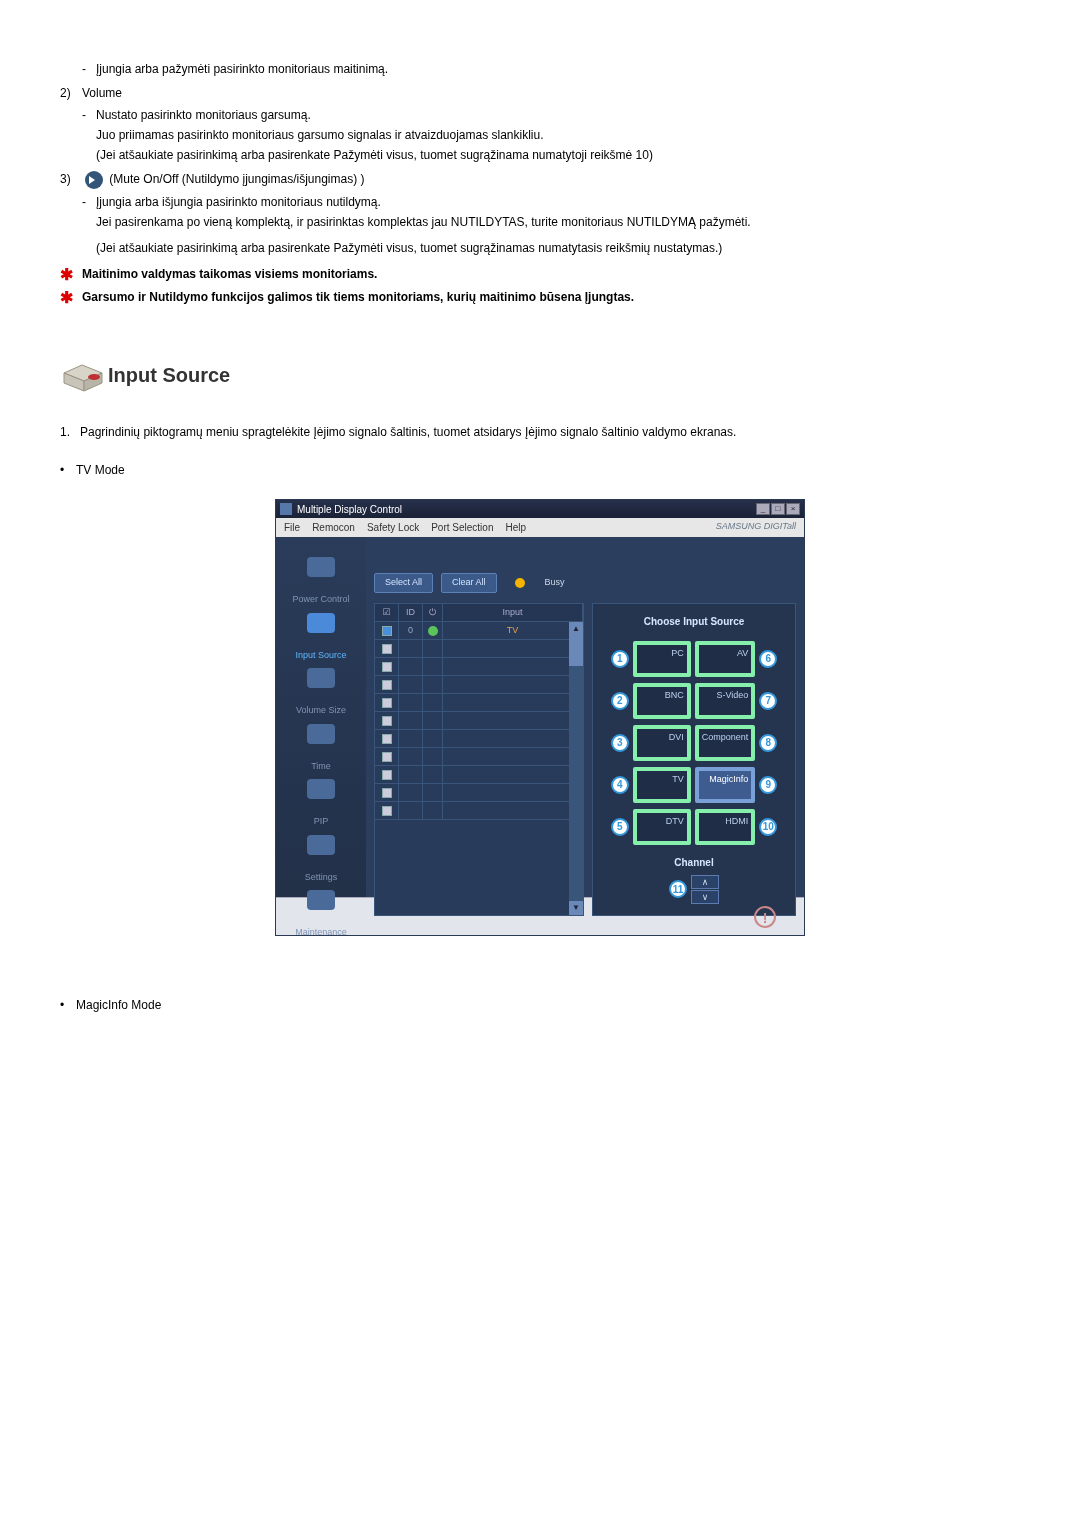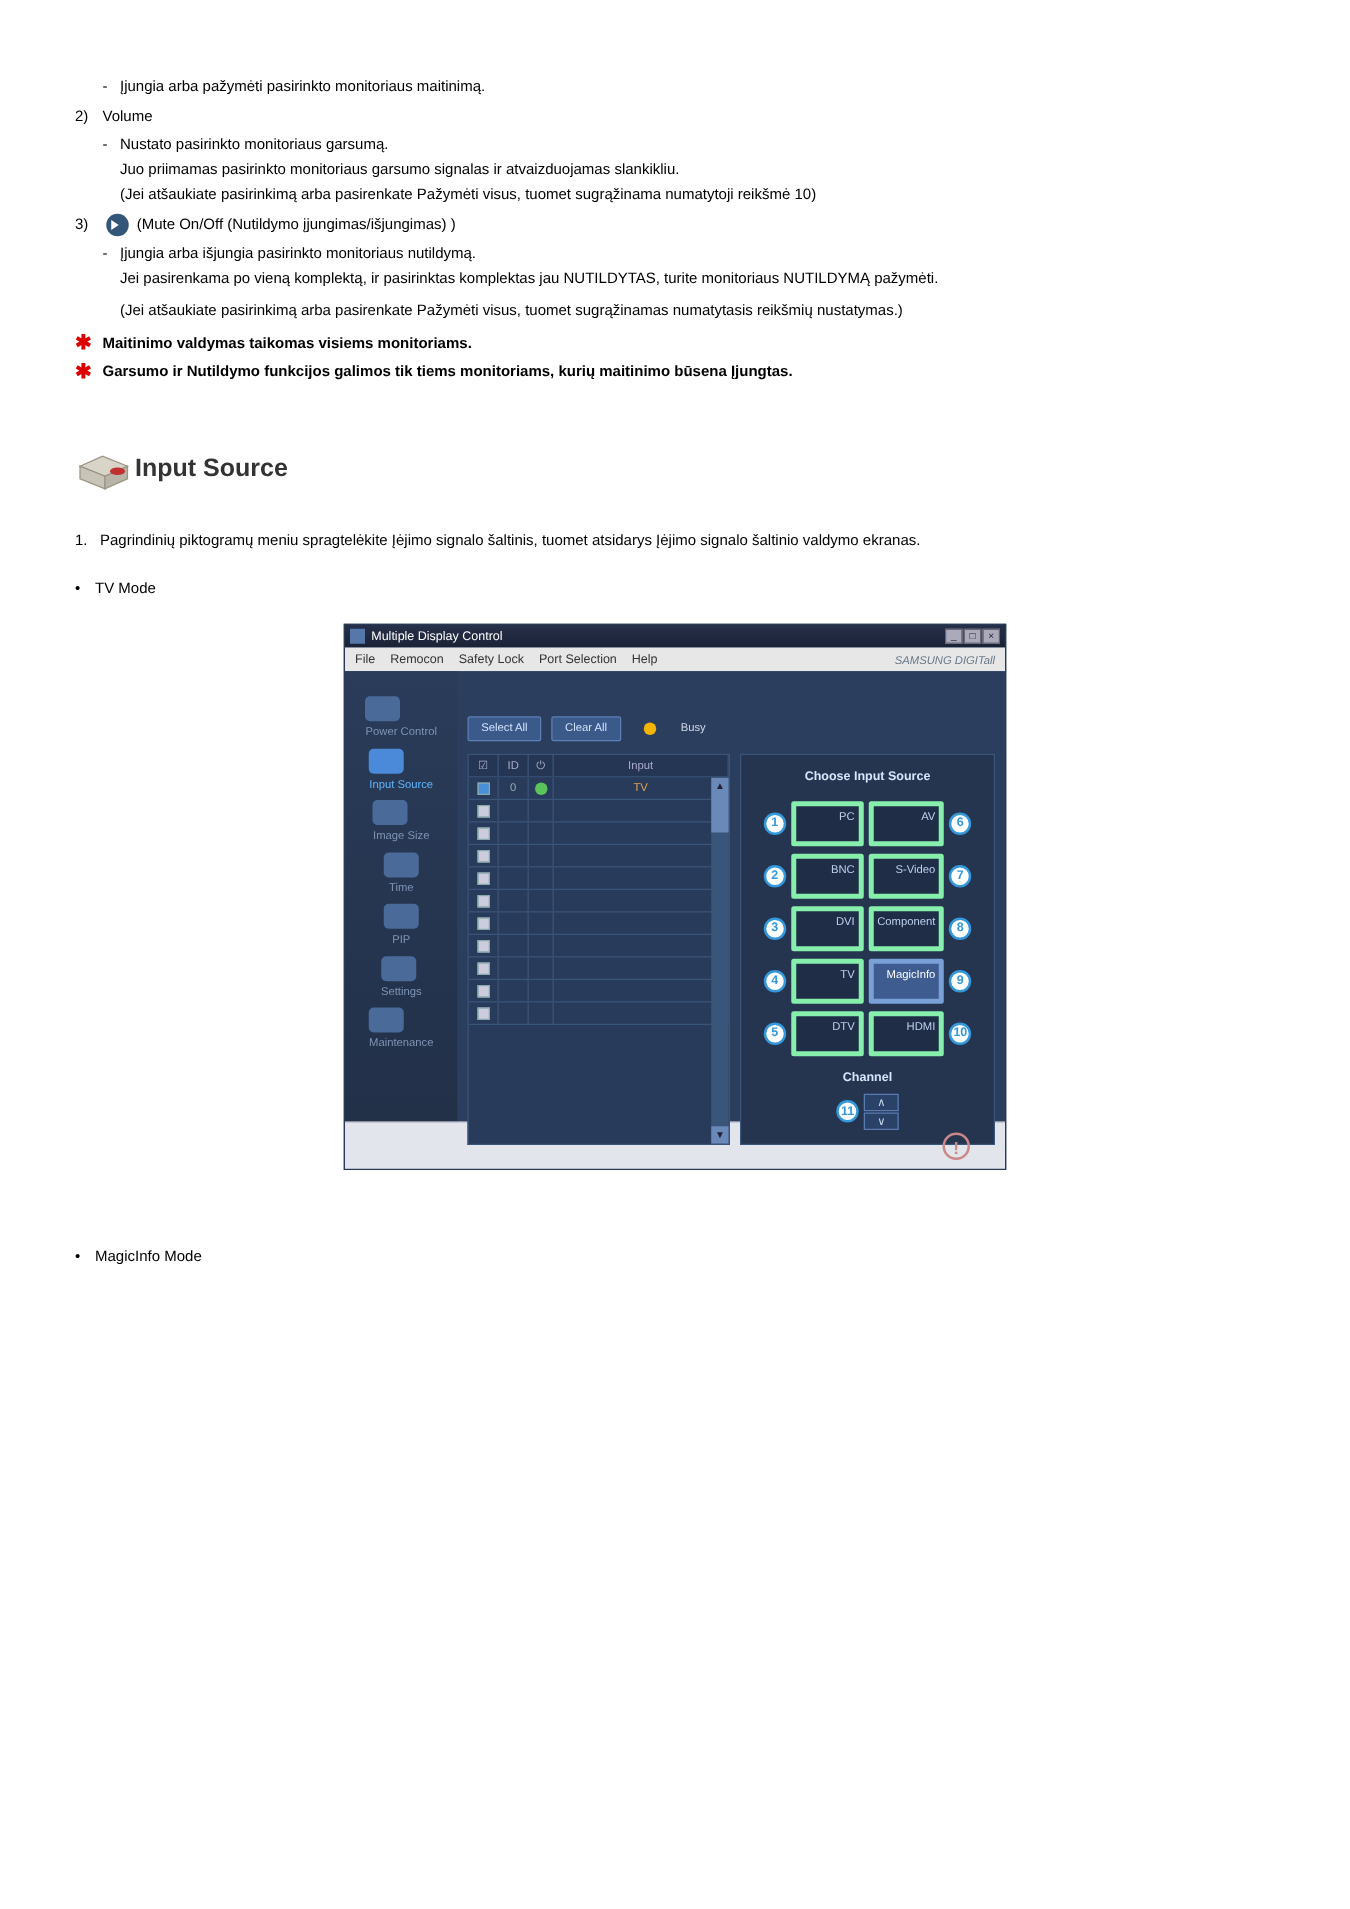--- a/index.html
+++ b/index.html
@@ -69,36 +69,36 @@
   .titlebar-title { flex: 1; font-size: 10px; }
   .titlebar-btns { display: flex; gap: 1px; }
   .titlebar-btn { width: 14px; height: 12px; background: #aab; border: 1px solid #667; font-size: 8px; text-align: center; line-height: 10px; color: #223; }
   .menubar {
     background: #e7e7e7;
     display: flex;
     gap: 12px;
     padding: 2px 8px;
     color: #333;
     font-size: 10px;
-    align-items: flex-end;
+    align-items: flex-start;
     justify-content: space-between;
   }
   .menubar-left { display: flex; gap: 12px; }
   .brand { color: #678; font-size: 9px; font-style: italic; }
   .app-body { display: flex; background: #2c3e5e; height: 360px; }
   .sidebar {
     width: 90px;
     background: linear-gradient(#2a3c5a, #223048);
     display: flex;
     flex-direction: column;
     align-items: center;
     padding-top: 20px;
     gap: 6px;
   }
-  .side-item { display: flex; flex-direction: column; gap: 2px; cursor: pointer; }
+  .side-item { display: flex; flex-direction: column; align-items: center; gap: 16px; cursor: pointer; }
   .side-icon { width: 28px; height: 20px; background: #4a6a9a; border-radius: 4px; }
   .side-label { font-size: 9px; color: #7f94b4; text-align: center; }
   .side-label.active { color: #5fb6ff; }
   .main-area { flex: 1; display: flex; flex-direction: column; background: #2c3e5e; margin-top: 26px; }
   .toolbar { display: flex; gap: 8px; padding: 10px 8px 6px 8px; align-items: center; }
   .tool-btn {
     background: #3b5a8a;
     border: 1px solid #5c80b8;
     color: #d4e4ff;
     padding: 2px 10px;
@@ -300,21 +300,21 @@
       <div class="side-item">
         <span class="side-icon"></span>
         <span class="side-label">Power Control</span>
       </div>
       <div class="side-item">
         <span class="side-icon" style="background:#4a8ad9;"></span>
         <span class="side-label active">Input Source</span>
       </div>
       <div class="side-item">
         <span class="side-icon"></span>
-        <span class="side-label">Image Size</span>
+        <span class="side-label">Volume Size</span>
       </div>
       <div class="side-item">
         <span class="side-icon"></span>
         <span class="side-label">Time</span>
       </div>
       <div class="side-item">
         <span class="side-icon"></span>
         <span class="side-label">PIP</span>
       </div>
       <div class="side-item">

